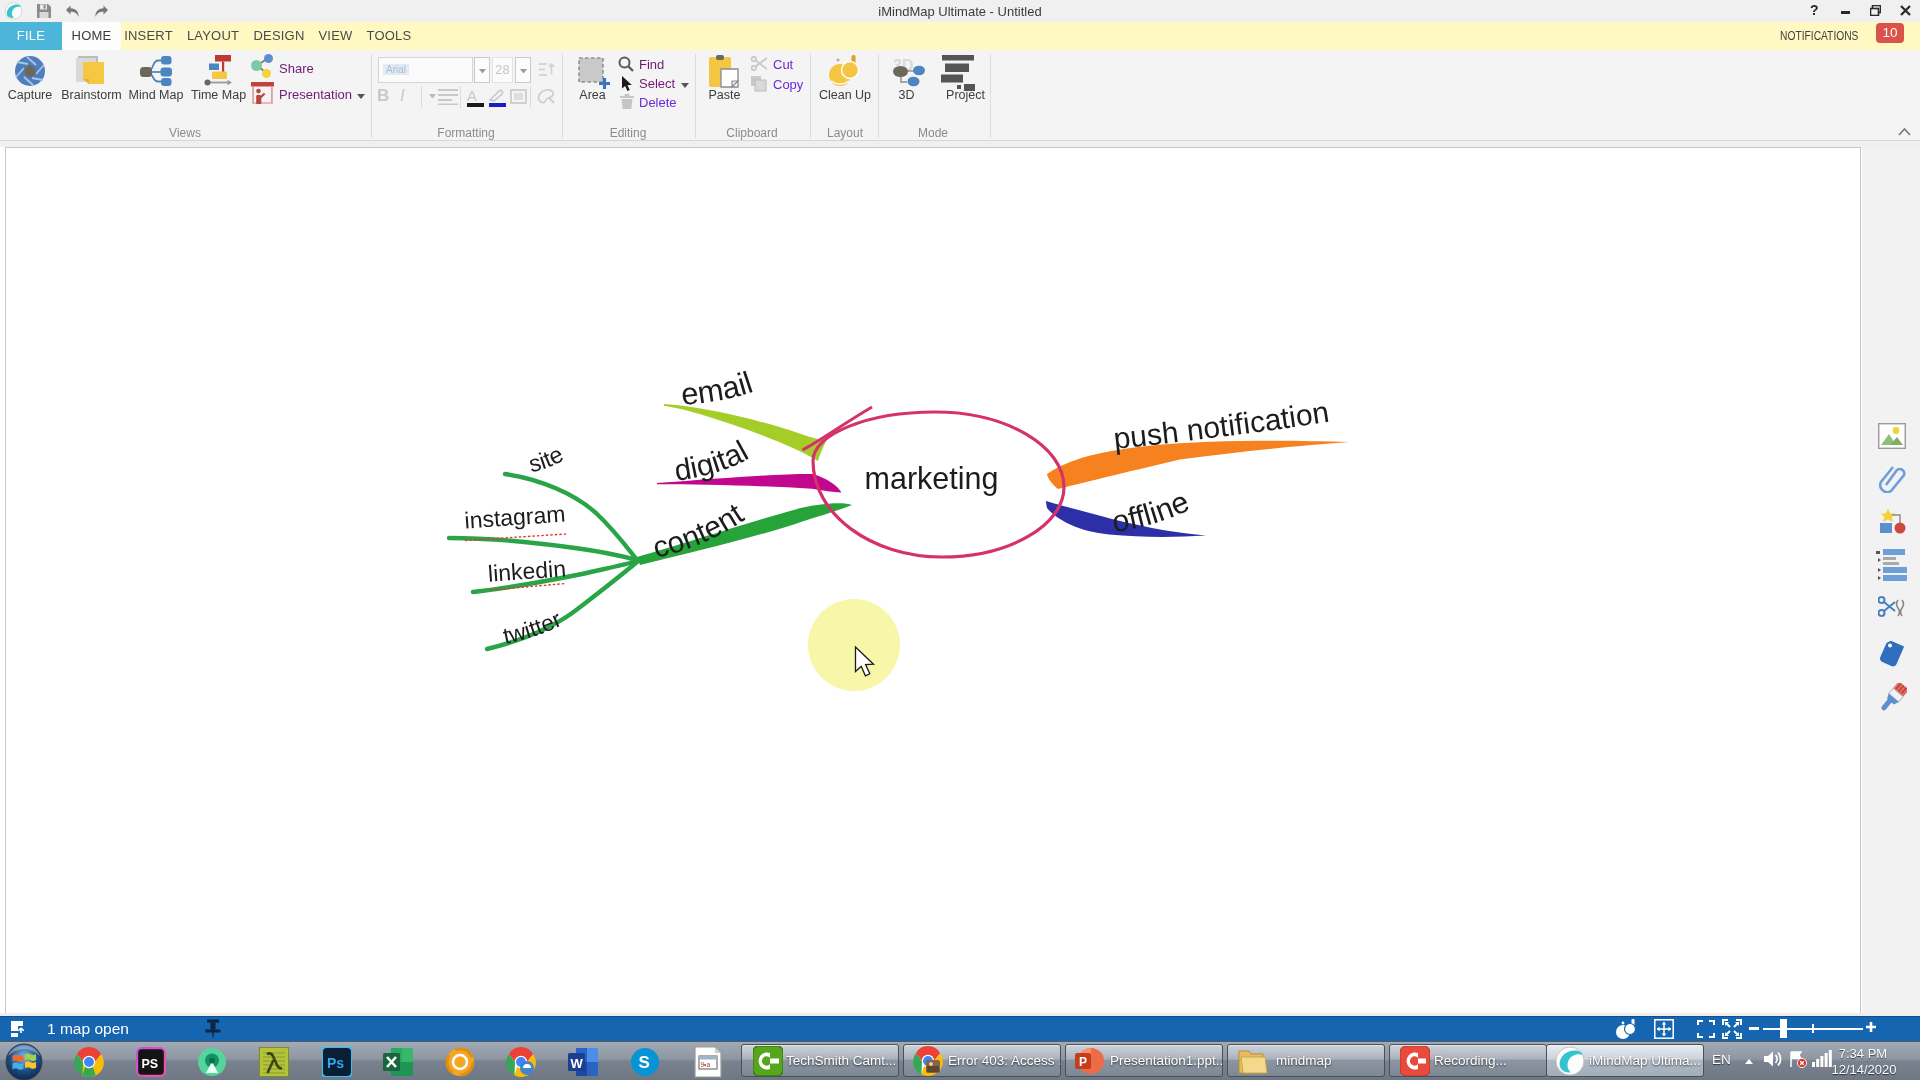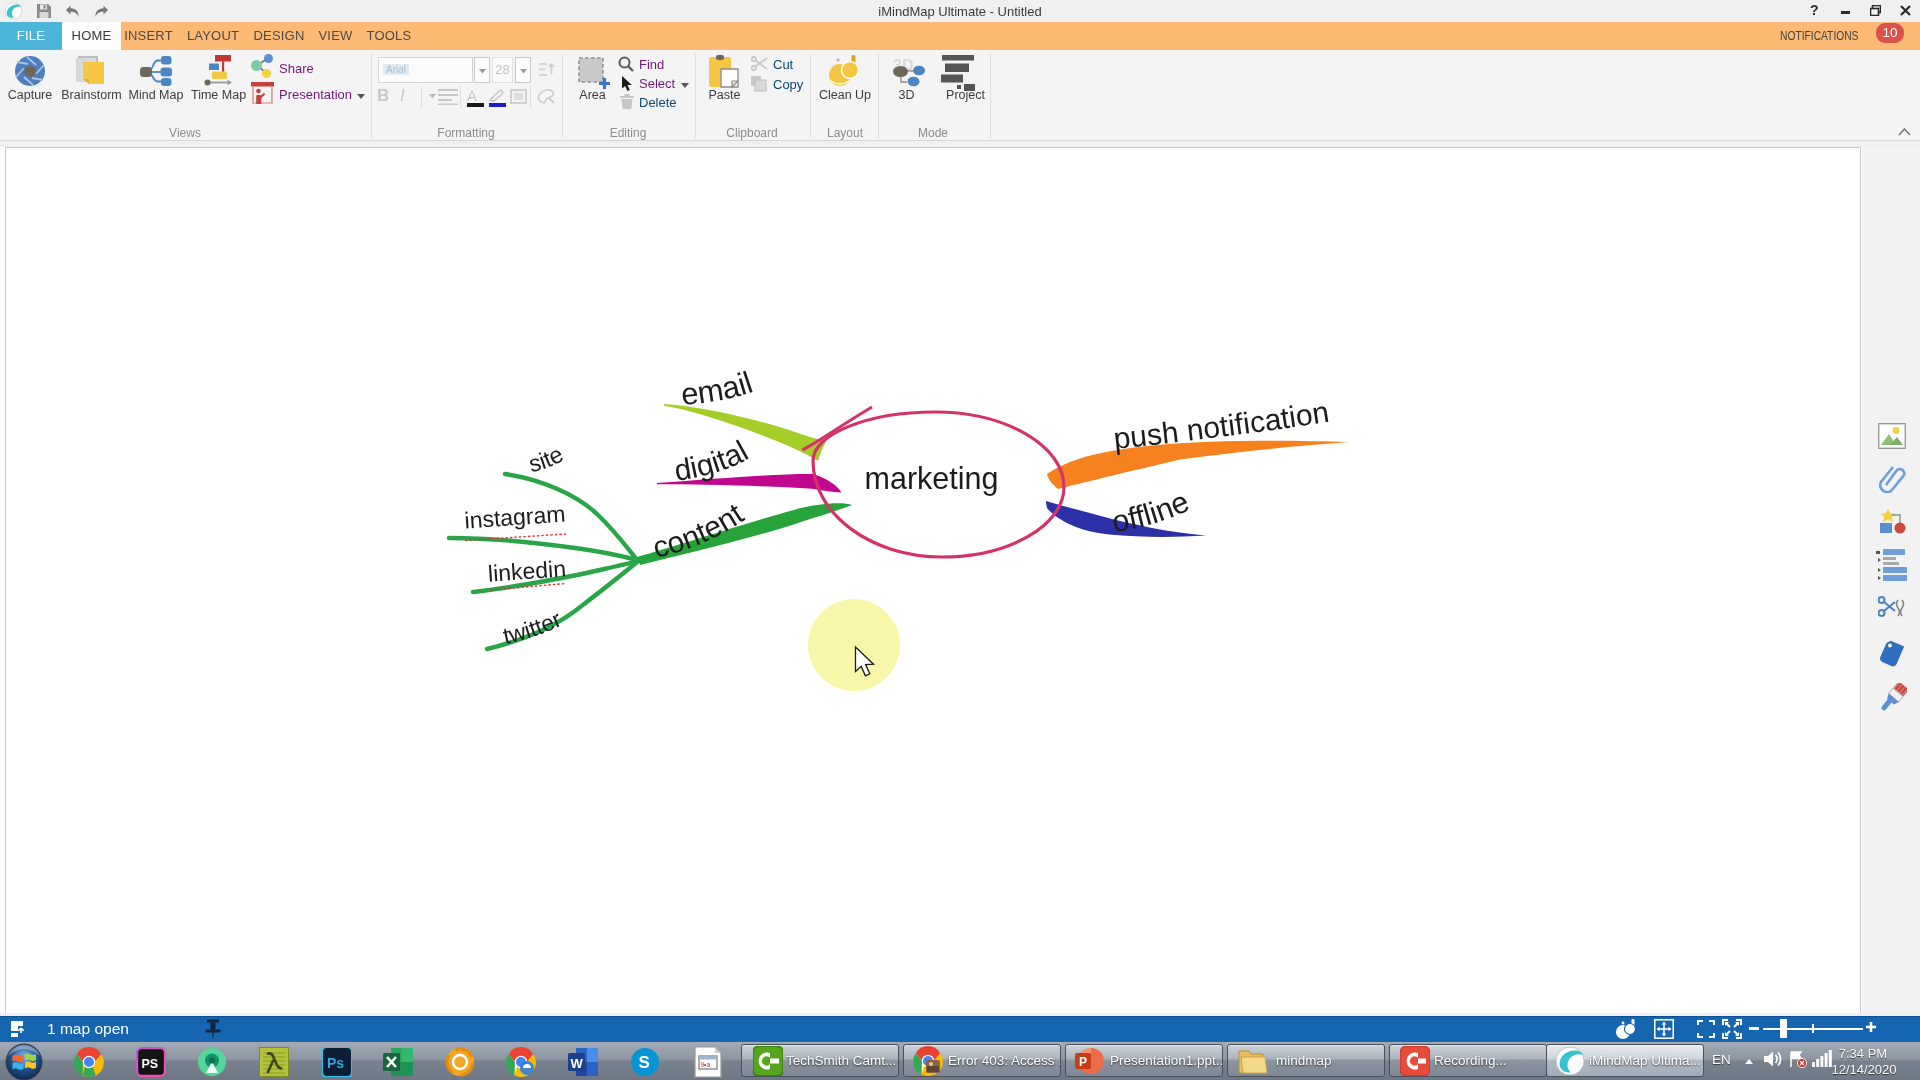--- a/index.html
+++ b/index.html
@@ -1,30 +1,30 @@
 <!DOCTYPE html>
 <html><head>
 <meta charset="utf-8">
 <style>
   * { margin:0; padding:0; box-sizing:border-box; }
   html,body { width:1920px; height:1080px; overflow:hidden; background:#fff;
     font-family:"Liberation Sans", sans-serif; }
   .abs { position:absolute; }
   #titlebar { position:absolute; left:0; top:0; width:1920px; height:22px; background:#f0f0f0; }
   #title { position:absolute; top:4px; width:100%; text-align:center; font-size:13px; color:#3c3c3c; }
-  #tabrow { position:absolute; left:0; top:22px; width:1920px; height:28px; background:#fdba74; }
+  #tabrow { position:absolute; left:0; top:22px; width:1920px; height:28px; background:#fef9c3; }
   .tab { position:absolute; top:0; height:28px; line-height:28px; text-align:center;
     font-size:13px; color:#4a4a4a; letter-spacing:0.2px; }
   #ribbon { position:absolute; left:0; top:50px; width:1920px; height:91px; background:#f4f4f5;
     border-bottom:1px solid #d7d7d7; }
   .gsep { position:absolute; top:4px; width:1px; height:84px; background:#dddddd; }
   .glabel { position:absolute; top:76px; font-size:12px; color:#8b8b8b; text-align:center; }
   .ilabel { position:absolute; font-size:12.5px; color:#3d3d3d; text-align:center; white-space:nowrap; }
   .itext { position:absolute; font-size:13px; color:#701a75; white-space:nowrap; }
-  .gray { color:#0c4a6e; }
+  .gray { color:#6d28d9; }
   #strip { position:absolute; left:0; top:141px; width:1920px; height:6px; background:#f0f0f0; }
   #canvas { position:absolute; left:5px; top:147px; width:1856px; height:866px; background:#ffffff;
     border-left:1px solid #c9c9c9; border-top:1px solid #c9c9c9; border-right:1px solid #c9c9c9; }
   #sidebar { position:absolute; left:1862px; top:147px; width:58px; height:869px; background:#f2f2f2; }
   #hstrip { position:absolute; left:0; top:1013px; width:1920px; height:4px; background:#eeeeee; }
   #statusbar { position:absolute; left:0; top:1016px; width:1920px; height:25px; background:#1565b0; border-top:1px solid #0d4f93; box-sizing:border-box; }
   #taskbar { position:absolute; left:0; top:1041px; width:1920px; height:39px; border-top:1px solid #565b63; box-sizing:border-box;
     background:linear-gradient(#a2aab4 0%, #8d96a1 45%, #79828e 50%, #6e7884 100%); }
   .tbtn { position:absolute; top:1044px; height:33px; width:158px; border-radius:3px;
     border:1px solid #49505a;
@@ -66,21 +66,21 @@
 <div id="title">iMindMap Ultimate - Untitled</div>
 <div id="tabrow">
   <div class="tab" style="left:0;width:62px;background:#4db5d9;color:#fff;">FILE</div>
   <div class="tab" style="left:62px;width:59px;background:#fdfdfd;color:#3a3a3a;">HOME</div>
   <div class="tab" style="left:121px;width:55px;">INSERT</div>
   <div class="tab" style="left:176px;width:74px;">LAYOUT</div>
   <div class="tab" style="left:250px;width:58px;">DESIGN</div>
   <div class="tab" style="left:308px;width:55px;">VIEW</div>
   <div class="tab" style="left:363px;width:52px;">TOOLS</div>
   <div style="position:absolute;left:1780px;top:6px;font-size:13.5px;color:#3f3f3f;transform:scaleX(0.76);transform-origin:0 0;">NOTIFICATIONS</div>
-  <div style="position:absolute;left:1876px;top:1px;width:28px;height:20px;background:#d9534b;border-radius:9px;
+  <div style="position:absolute;left:1876px;top:1px;width:28px;height:20px;background:#d9534b;border-radius:4px;
        color:#fff;font-size:13.5px;text-align:center;line-height:20px;">10</div>
 </div>
 <div id="ribbon">
 
   <svg class="abs" style="left:13px;top:5px" width="34" height="32" viewBox="0 0 34 32">
     <circle cx="17" cy="16" r="15" fill="#4d7fbe"></circle>
     <g stroke="#a8c4e4" stroke-width="1.8" fill="none">
       <path d="M14 2 L23 10"></path>
         <path d="M31 10 L23 19"></path>
         <path d="M30 25 L19 23"></path>

